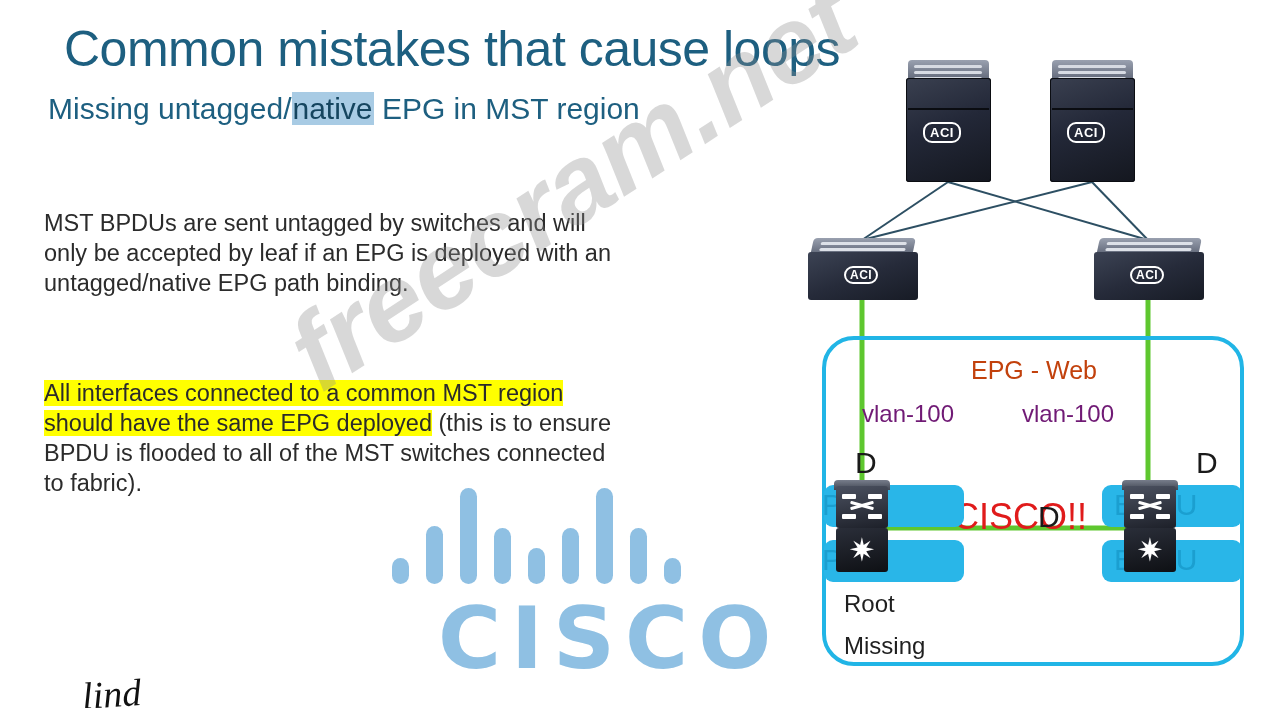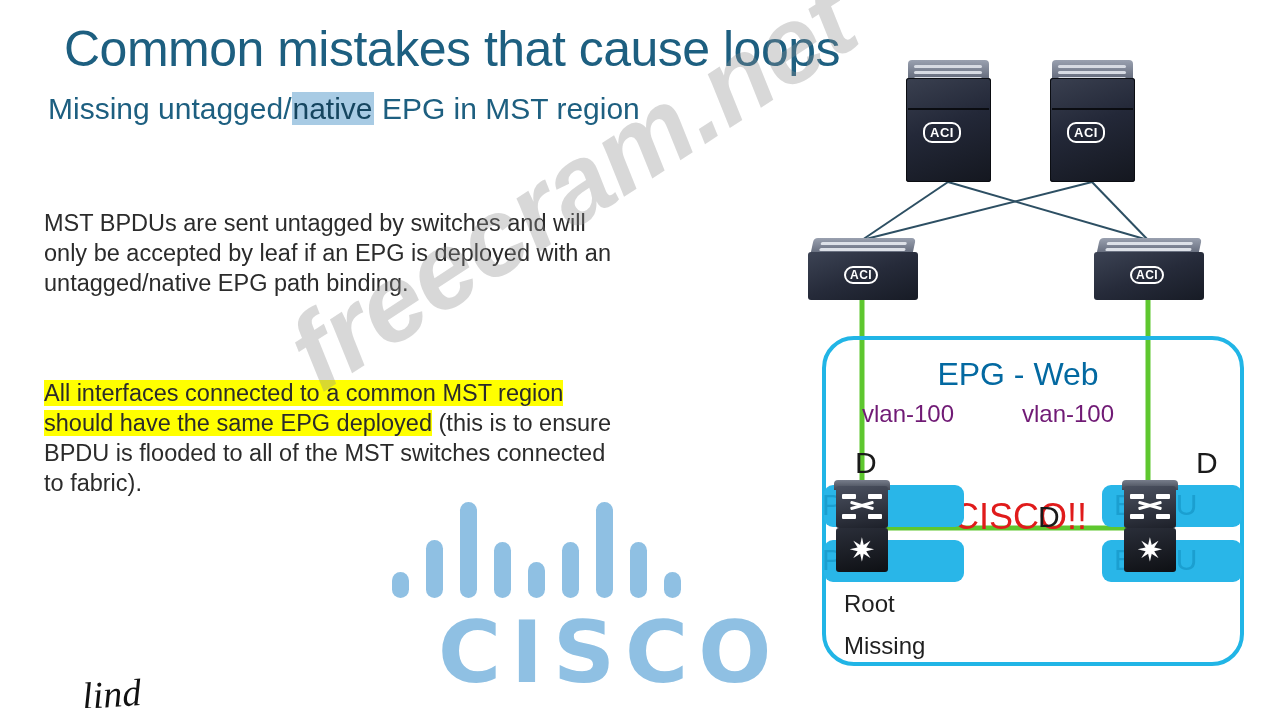--- a/index.html
+++ b/index.html
@@ -42,21 +42,21 @@
     left:300px;top:300px;
     font-size:108px;font-weight:bold;font-style:italic;
     color:rgba(140,140,140,.34);
     transform:rotate(-33deg);
     transform-origin:left center;
     white-space:nowrap;
     pointer-events:none;
     user-select:none;
   }
   .cisco-logo{
-    position:absolute;left:392px;top:498px;width:400px;height:190px;
+    position:absolute;left:392px;top:484px;width:400px;height:190px;
     pointer-events:none;
   }
   .cisco-bars{position:absolute;left:0;top:0;width:400px;height:100px;}
   .cisco-bars i{
     position:absolute;bottom:0;width:17px;border-radius:9px;
     background:#8fc0e3;display:block;
   }
   .cisco-word{
     position:absolute;left:46px;top:104px;
     font-size:86px;font-weight:bold;letter-spacing:10px;
@@ -71,22 +71,22 @@
 
   
   .topo{position:absolute;left:800px;top:60px;width:469px;height:648px;}
 
   
   .epg-box{
     position:absolute;left:22px;top:276px;width:414px;height:322px;
     border:4px solid #21b5e6;border-radius:32px;background:transparent;
   }
   .epg-title{
-    position:absolute;left:0;top:296px;width:436px;text-align:center;
-    font-size:32px;color:#0369a1;
+    position:absolute;left:16px;top:296px;width:436px;text-align:center;
+    font-size:25px;color:#c2410c;
   }
   .vlan{
     position:absolute;font-size:24px;color:#701a75;white-space:nowrap;
   }
   #vlan-left{left:62px;top:340px;}
   #vlan-right{left:222px;top:340px;}
   .loop{
     position:absolute;left:140px;top:436px;width:160px;text-align:center;
     font-size:36px;color:#e01b1b;white-space:nowrap;
   }

